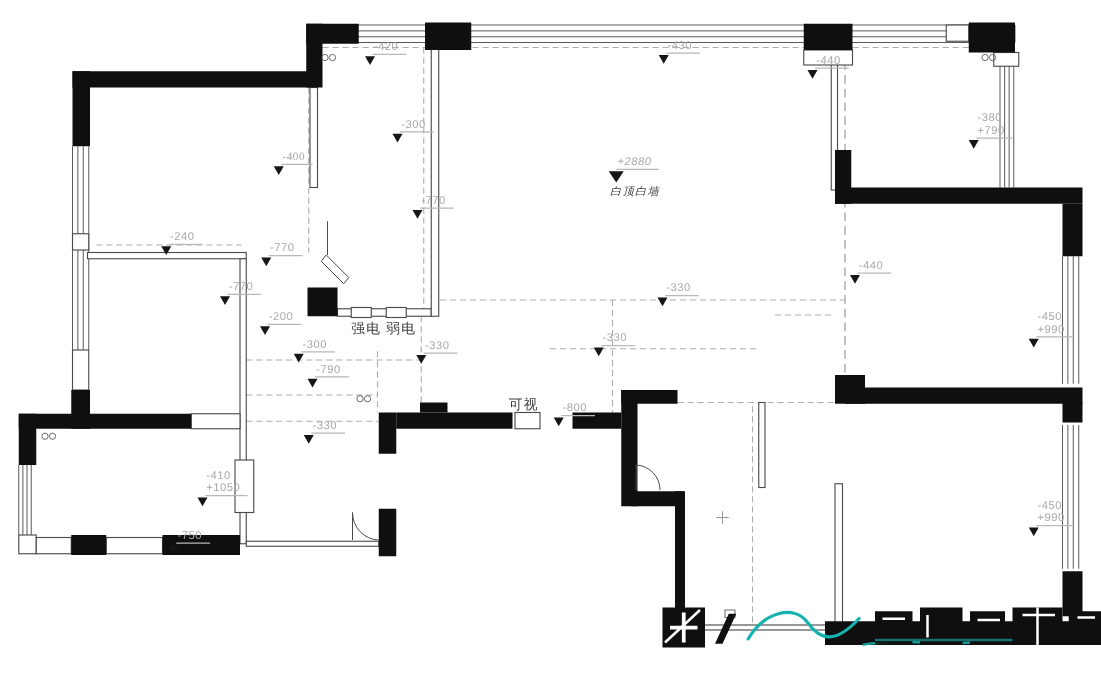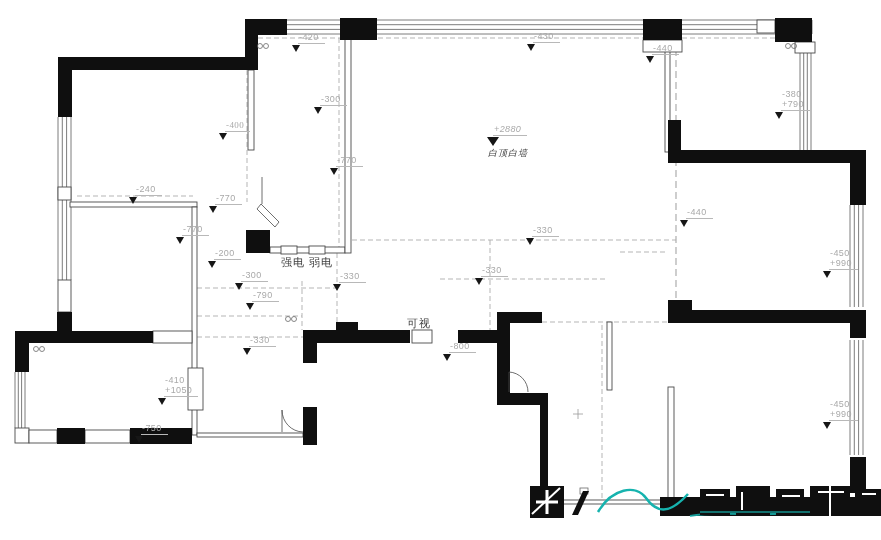--- a/index.html
+++ b/index.html
@@ -278,21 +278,21 @@
         <div class="mlbl s1">
           <div>-330</div>
         </div>
       </div>
       <div class="marker" style="left: 526px; top: 238px;">
         <div class="tri"></div>
         <div class="mlbl s1">
           <div>-330</div>
         </div>
       </div>
-      <div class="marker" style="left: 443px; top: 334px; margin-top: 20px;">
+      <div class="marker" style="left: 443px; top: 334px;">
         <div class="tri"></div>
         <div class="mlbl s1">
           <div>-800</div>
         </div>
       </div>
       <div class="marker" style="left: 243px; top: 348px;">
         <div class="tri"></div>
         <div class="mlbl s1">
           <div>-330</div>
         </div>

